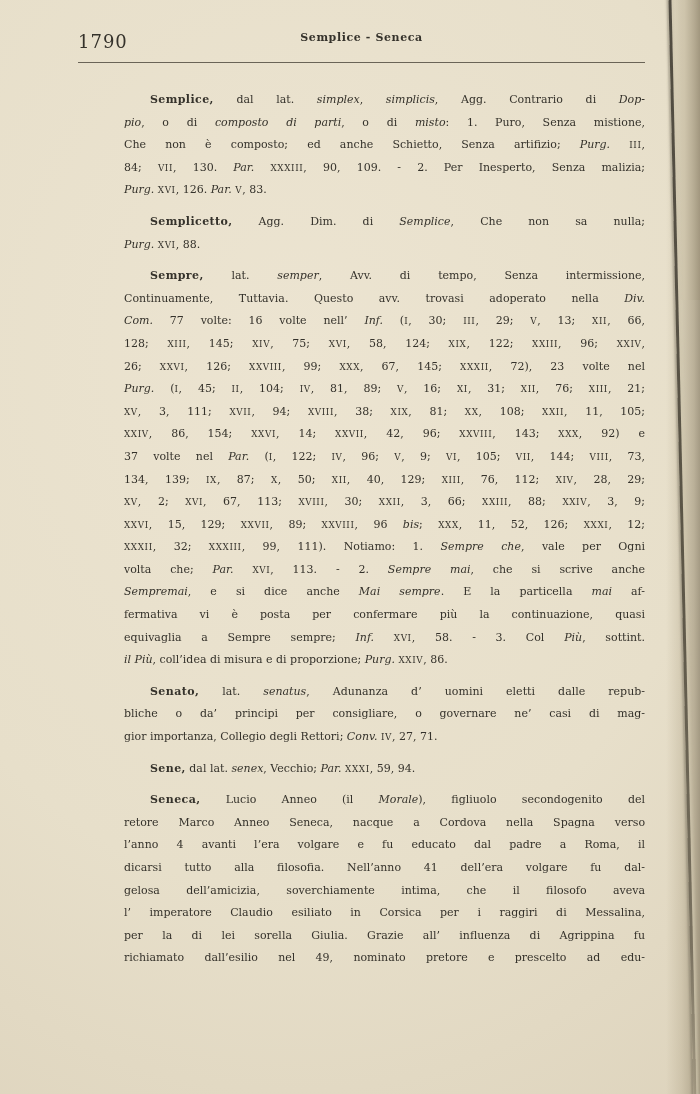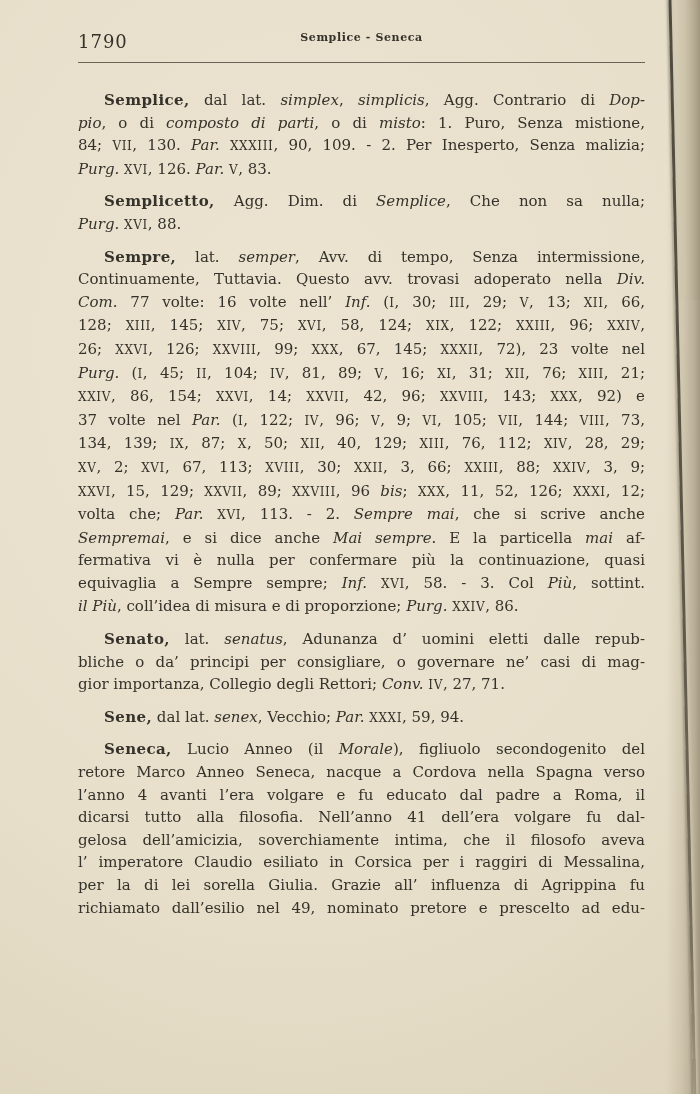--- a/index.html
+++ b/index.html
@@ -8,21 +8,21 @@
     background:radial-gradient(140% 110% at 42% 32%, #ece4d1 0%, #e7dfca 45%, #ddd3bc 78%, #cdc2a7 100%);
     font-family:"DejaVu Serif","Liberation Serif",serif;
     color:#35322b;
     -webkit-font-smoothing:antialiased;
   }
   .page{position:absolute;left:78px;top:31px;width:567px;}
   .header{position:relative;height:24px;}
   .pageno{font-size:18px;letter-spacing:1px;}
   .title{position:absolute;left:0;right:0;top:0;text-align:center;font-weight:bold;font-size:11px;letter-spacing:.6px;}
   .rule{margin-top:7px;border-top:1.7px solid #544e42;opacity:.85;}
-  .entries{margin-top:26px;font-size:15px;}
+  .entries{margin-top:26px;font-size:11px;margin-left:46px;}
   .entry{margin-top:9px;}
   .entry:first-child{margin-top:0;}
   .line{
     text-align:justify;text-align-last:justify;
     line-height:22.6px;
   }
   .line.last{text-align-last:left;}
   .entry .line:first-child{text-indent:26px;}
   .seg-b{font-weight:bold;letter-spacing:.4px;}
   .seg-i{font-style:italic;}
@@ -50,42 +50,45 @@
 <div class="page">
   <div class="header">
     <span class="pageno">1790</span>
     <span class="title">Semplice - Seneca</span>
   </div>
   <div class="rule"></div>
   <div class="entries" id="entries">
       <div class="entry">
         <div class="line"><span class="seg-b">Semplice,</span><span> dal lat. </span><span class="seg-i">simplex</span><span>, </span><span class="seg-i">simplicis</span><span>, Agg. Contrario di </span><span class="seg-i">Dop-</span></div>
         <div class="line"><span class="seg-i">pio</span><span>, o di </span><span class="seg-i">composto di parti</span><span>, o di </span><span class="seg-i">misto</span><span>: 1. Puro, Senza mistione,</span></div>
+        <div class="line"><span>Che non è composto; ed anche Schietto, Senza artifizio; </span><span class="seg-i">Purg.</span><span> <span class="rn">III</span>,</span></div>
         <div class="line"><span>84; <span class="rn">VII</span>, 130. </span><span class="seg-i">Par.</span><span> <span class="rn">XXXIII</span>, 90, 109. - 2. Per Inesperto, Senza malizia;</span></div>
         <div class="line last"><span class="seg-i">Purg.</span><span> <span class="rn">XVI</span>, 126. </span><span class="seg-i">Par.</span><span> <span class="rn">V</span>, 83.</span></div>
       </div>
       <div class="entry">
         <div class="line"><span class="seg-b">Semplicetto,</span><span> Agg. Dim. di </span><span class="seg-i">Semplice</span><span>, Che non sa nulla;</span></div>
         <div class="line last"><span class="seg-i">Purg.</span><span> <span class="rn">XVI</span>, 88.</span></div>
       </div>
       <div class="entry">
         <div class="line"><span class="seg-b">Sempre,</span><span> lat. </span><span class="seg-i">semper</span><span>, Avv. di tempo, Senza intermissione,</span></div>
         <div class="line"><span>Continuamente, Tuttavia. Questo avv. trovasi adoperato nella </span><span class="seg-i">Div.</span></div>
         <div class="line"><span class="seg-i">Com.</span><span> 77 volte: 16 volte nell’ </span><span class="seg-i">Inf.</span><span> (<span class="rn">I</span>, 30; <span class="rn">III</span>, 29; <span class="rn">V</span>, 13; <span class="rn">XII</span>, 66,</span></div>
         <div class="line"><span>128; <span class="rn">XIII</span>, 145; <span class="rn">XIV</span>, 75; <span class="rn">XVI</span>, 58, 124; <span class="rn">XIX</span>, 122; <span class="rn">XXIII</span>, 96; <span class="rn">XXIV</span>,</span></div>
         <div class="line"><span>26; <span class="rn">XXVI</span>, 126; <span class="rn">XXVIII</span>, 99; <span class="rn">XXX</span>, 67, 145; <span class="rn">XXXII</span>, 72), 23 volte nel</span></div>
         <div class="line"><span class="seg-i">Purg.</span><span> (<span class="rn">I</span>, 45; <span class="rn">II</span>, 104; <span class="rn">IV</span>, 81, 89; <span class="rn">V</span>, 16; <span class="rn">XI</span>, 31; <span class="rn">XII</span>, 76; <span class="rn">XIII</span>, 21;</span></div>
+        <div class="line"><span><span class="rn">XV</span>, 3, 111; <span class="rn">XVII</span>, 94; <span class="rn">XVIII</span>, 38; <span class="rn">XIX</span>, 81; <span class="rn">XX</span>, 108; <span class="rn">XXII</span>, 11, 105;</span></div>
         <div class="line"><span><span class="rn">XXIV</span>, 86, 154; <span class="rn">XXVI</span>, 14; <span class="rn">XXVII</span>, 42, 96; <span class="rn">XXVIII</span>, 143; <span class="rn">XXX</span>, 92) e</span></div>
         <div class="line"><span>37 volte nel </span><span class="seg-i">Par.</span><span> (<span class="rn">I</span>, 122; <span class="rn">IV</span>, 96; <span class="rn">V</span>, 9; <span class="rn">VI</span>, 105; <span class="rn">VII</span>, 144; <span class="rn">VIII</span>, 73,</span></div>
         <div class="line"><span>134, 139; <span class="rn">IX</span>, 87; <span class="rn">X</span>, 50; <span class="rn">XII</span>, 40, 129; <span class="rn">XIII</span>, 76, 112; <span class="rn">XIV</span>, 28, 29;</span></div>
         <div class="line"><span><span class="rn">XV</span>, 2; <span class="rn">XVI</span>, 67, 113; <span class="rn">XVIII</span>, 30; <span class="rn">XXII</span>, 3, 66; <span class="rn">XXIII</span>, 88; <span class="rn">XXIV</span>, 3, 9;</span></div>
         <div class="line"><span><span class="rn">XXVI</span>, 15, 129; <span class="rn">XXVII</span>, 89; <span class="rn">XXVIII</span>, 96 </span><span class="seg-i">bis</span><span>; <span class="rn">XXX</span>, 11, 52, 126; <span class="rn">XXXI</span>, 12;</span></div>
+        <div class="line"><span><span class="rn">XXXII</span>, 32; <span class="rn">XXXIII</span>, 99, 111). Notiamo: 1. </span><span class="seg-i">Sempre che</span><span>, vale per Ogni</span></div>
         <div class="line"><span>volta che; </span><span class="seg-i">Par.</span><span> <span class="rn">XVI</span>, 113. - 2. </span><span class="seg-i">Sempre mai</span><span>, che si scrive anche</span></div>
         <div class="line"><span class="seg-i">Sempremai</span><span>, e si dice anche </span><span class="seg-i">Mai sempre</span><span>. E la particella </span><span class="seg-i">mai</span><span> af-</span></div>
-        <div class="line"><span>fermativa vi è nulla per confermare più la continuazione, quasi</span></div>
+        <div class="line"><span>fermativa vi è posta per confermare più la continuazione, quasi</span></div>
         <div class="line"><span>equivaglia a Sempre sempre; </span><span class="seg-i">Inf.</span><span> <span class="rn">XVI</span>, 58. - 3. Col </span><span class="seg-i">Più</span><span>, sottint.</span></div>
         <div class="line last"><span class="seg-i">il Più</span><span>, coll’idea di misura e di proporzione; </span><span class="seg-i">Purg.</span><span> <span class="rn">XXIV</span>, 86.</span></div>
       </div>
       <div class="entry">
         <div class="line"><span class="seg-b">Senato,</span><span> lat. </span><span class="seg-i">senatus</span><span>, Adunanza d’ uomini eletti dalle repub-</span></div>
         <div class="line"><span>bliche o da’ principi per consigliare, o governare ne’ casi di mag-</span></div>
         <div class="line last"><span>gior importanza, Collegio degli Rettori; </span><span class="seg-i">Conv.</span><span> <span class="rn">IV</span>, 27, 71.</span></div>
       </div>
       <div class="entry">
         <div class="line last"><span class="seg-b">Sene,</span><span> dal lat. </span><span class="seg-i">senex</span><span>, Vecchio; </span><span class="seg-i">Par.</span><span> <span class="rn">XXXI</span>, 59, 94.</span></div>

